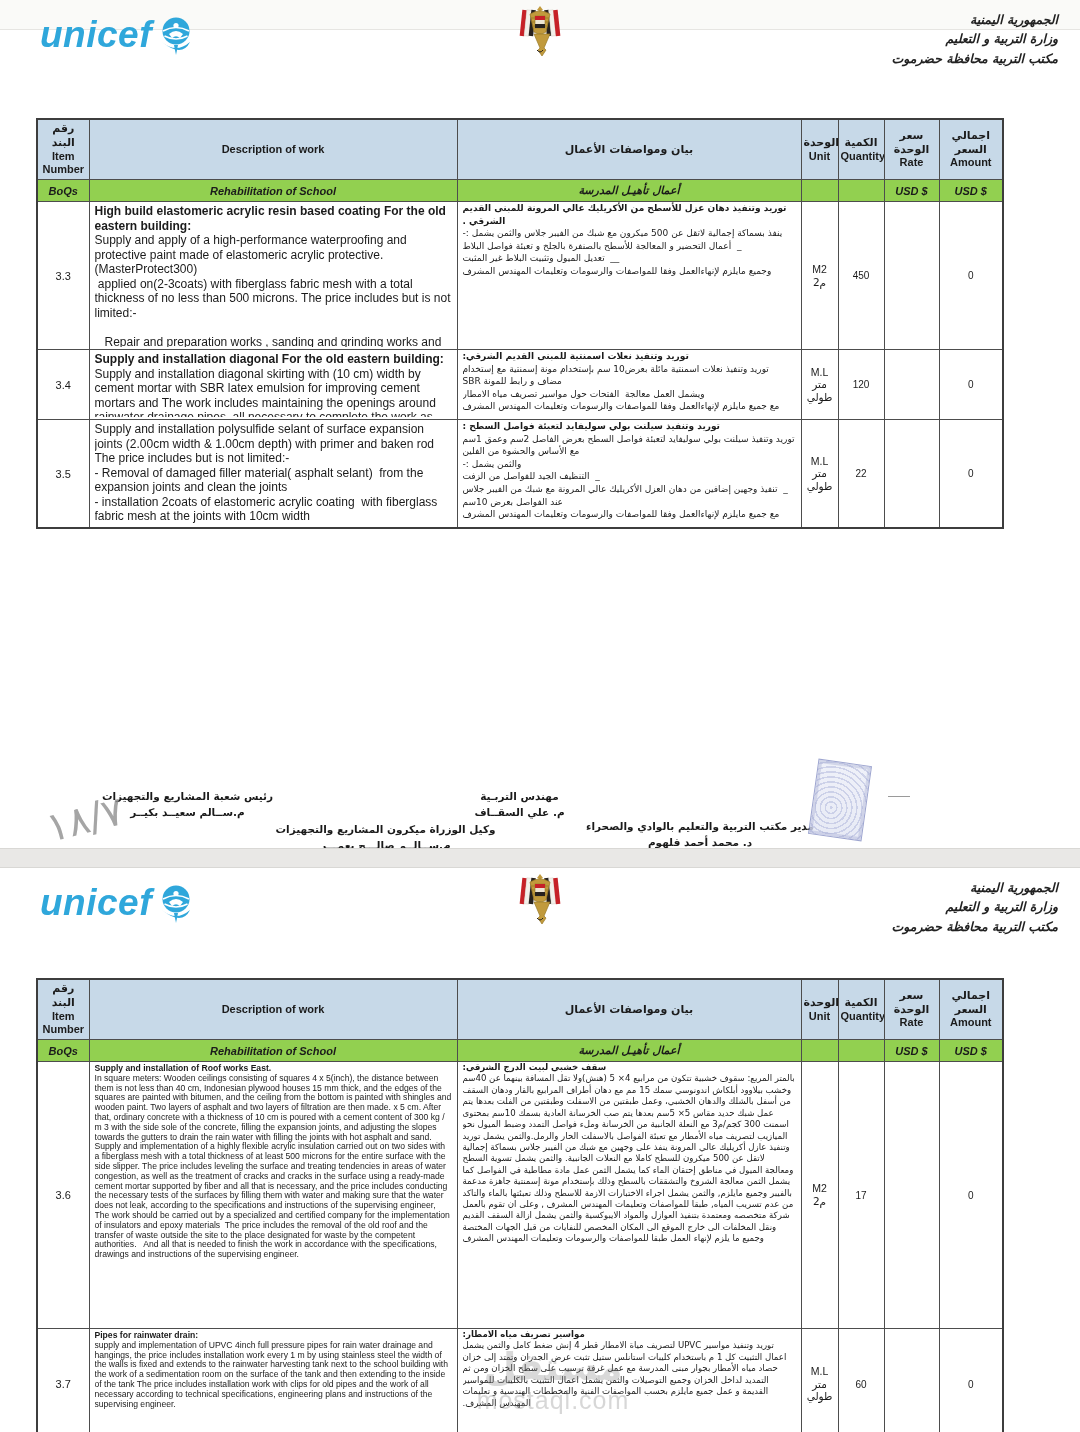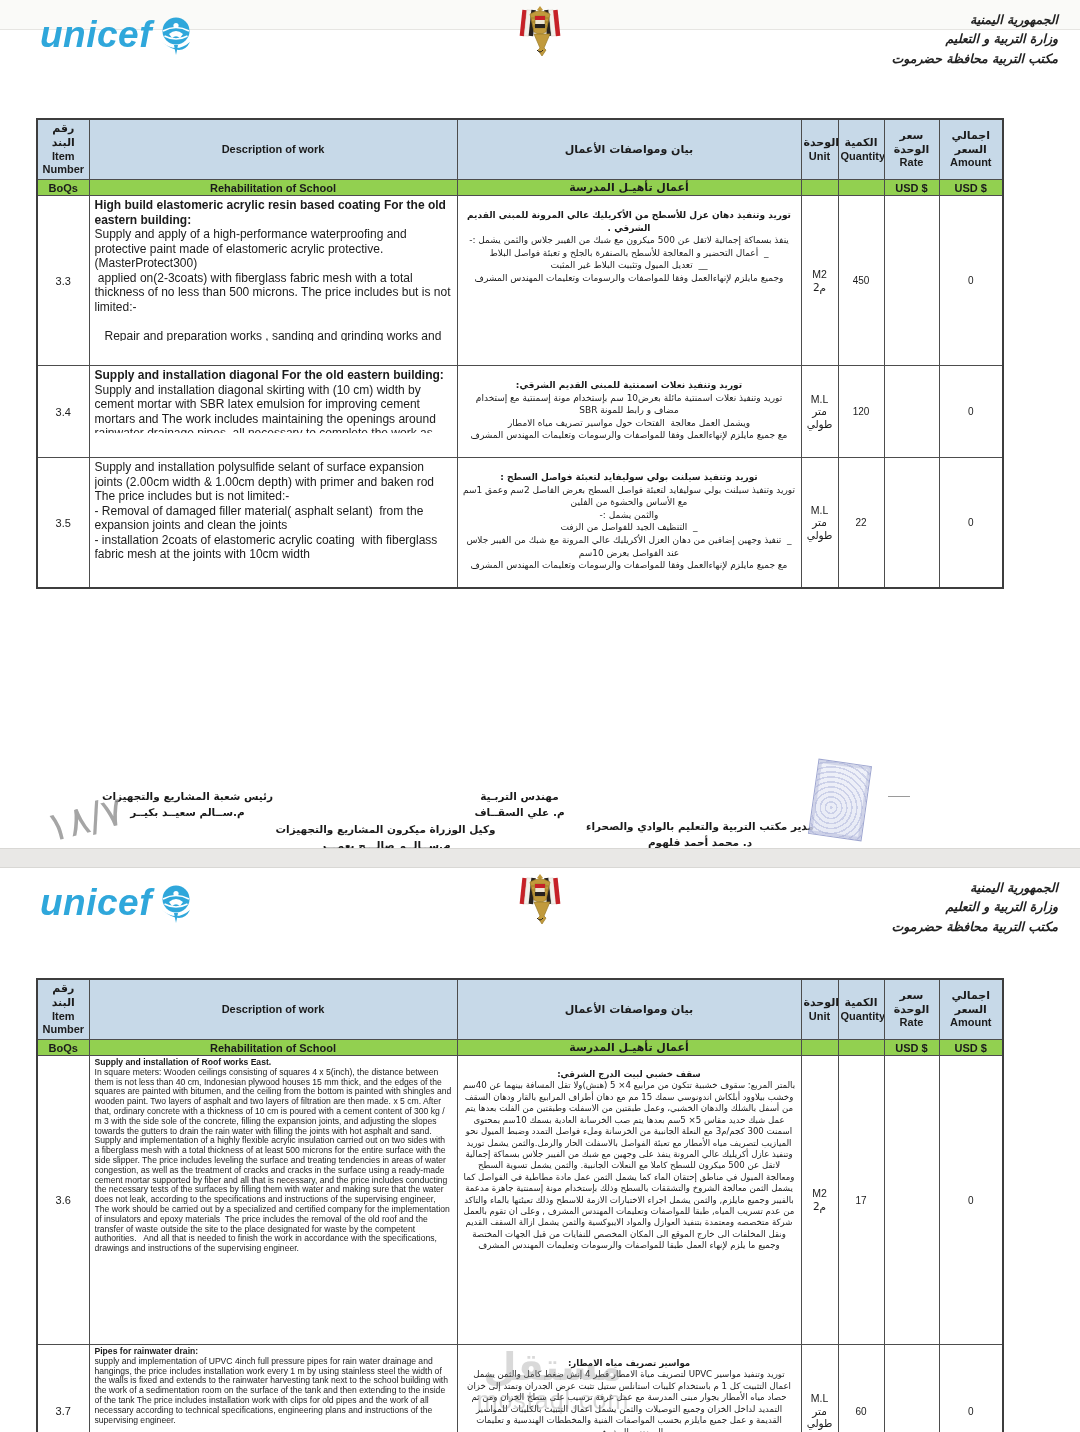--- a/index.html
+++ b/index.html
@@ -26,24 +26,24 @@
 
   
   table.boq { position:absolute; left:36px; width:966px; border-collapse:collapse;
               table-layout:fixed; border:2px solid #3d3d3d; }
   #page1 table.boq { top:118px; }
   #page2 table.boq { top:110px; }
   .boq th, .boq td { border:1px solid #4d4d4d; vertical-align:top; overflow:hidden; }
   .hdr th { background:#C7D9E8; text-align:center; vertical-align:middle;
             font-size:11px; font-weight:bold; height:44px; line-height:1.25; padding:2px; }
   .green td { background:#92D050; font-weight:bold; text-align:center; vertical-align:middle;
-              font-size:11px; height:16px; padding:1px; }
+              font-size:11px; height:22px; padding:1px;font-style:italic; }
   td.item { text-align:center; vertical-align:middle; font-size:11px; }
   td.desc { padding:2px 5px; font-size:12px; line-height:1.21; }
-  td.spec { padding:13px 5px; direction:rtl; text-align:center;
+  td.spec { padding:0 5px; direction:rtl; text-align:left;
             font-family:"DejaVu Sans",sans-serif; font-size:9px; line-height:1.4;margin-top:43px; }
   .r36 td.desc, .r37 td.desc { font-size:8.6px; line-height:1.14; }
   .r36 td.spec, .r37 td.spec { font-size:8.6px; line-height:1.33; }
   td.unit { text-align:center; vertical-align:middle; font-size:10.5px; line-height:1.2; }
   td.qty, td.amt, td.rate { text-align:center; vertical-align:middle; font-size:10px; }
   .pre { white-space:pre-wrap; }
   .bold { font-weight:bold; }
   .ar { direction:rtl; font-family:"DejaVu Sans",sans-serif; }
   .cellbox { overflow:hidden; }
   .r33 .cellbox { height:143px; }

